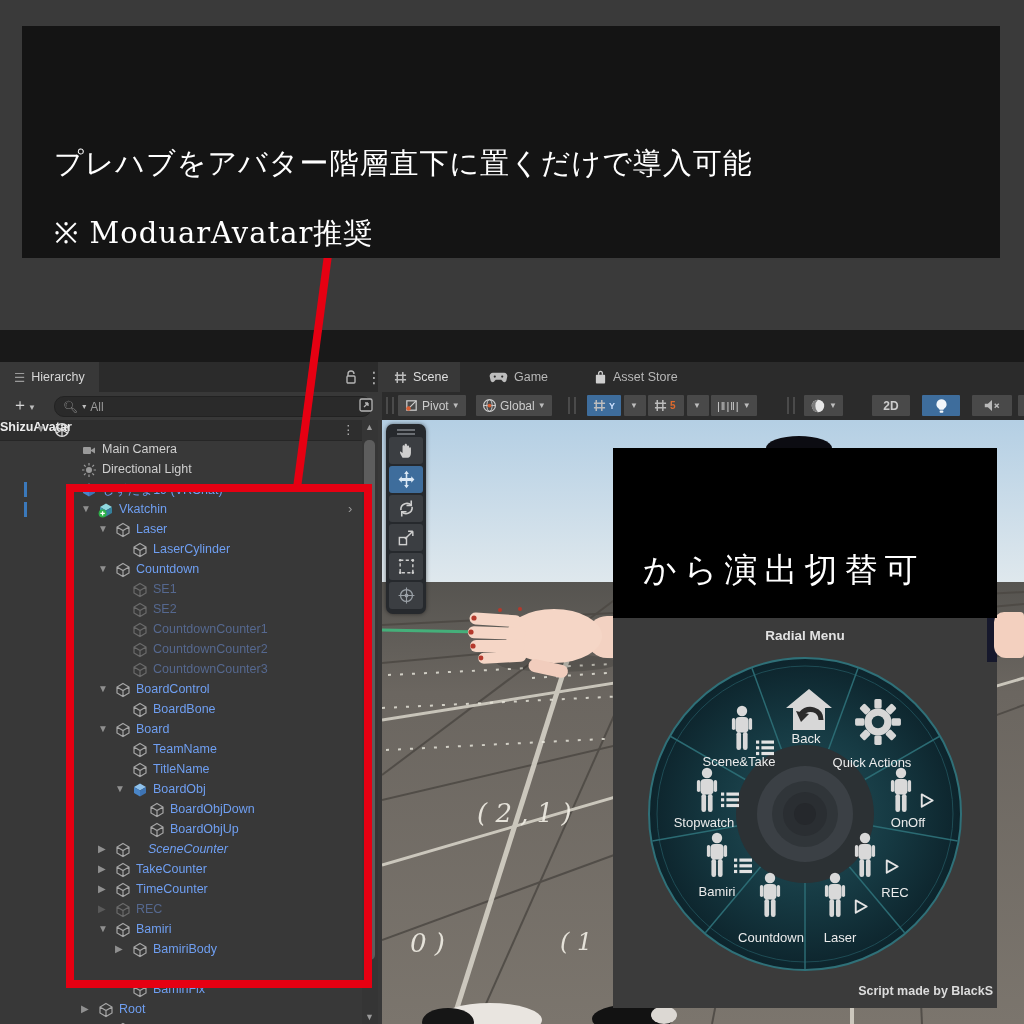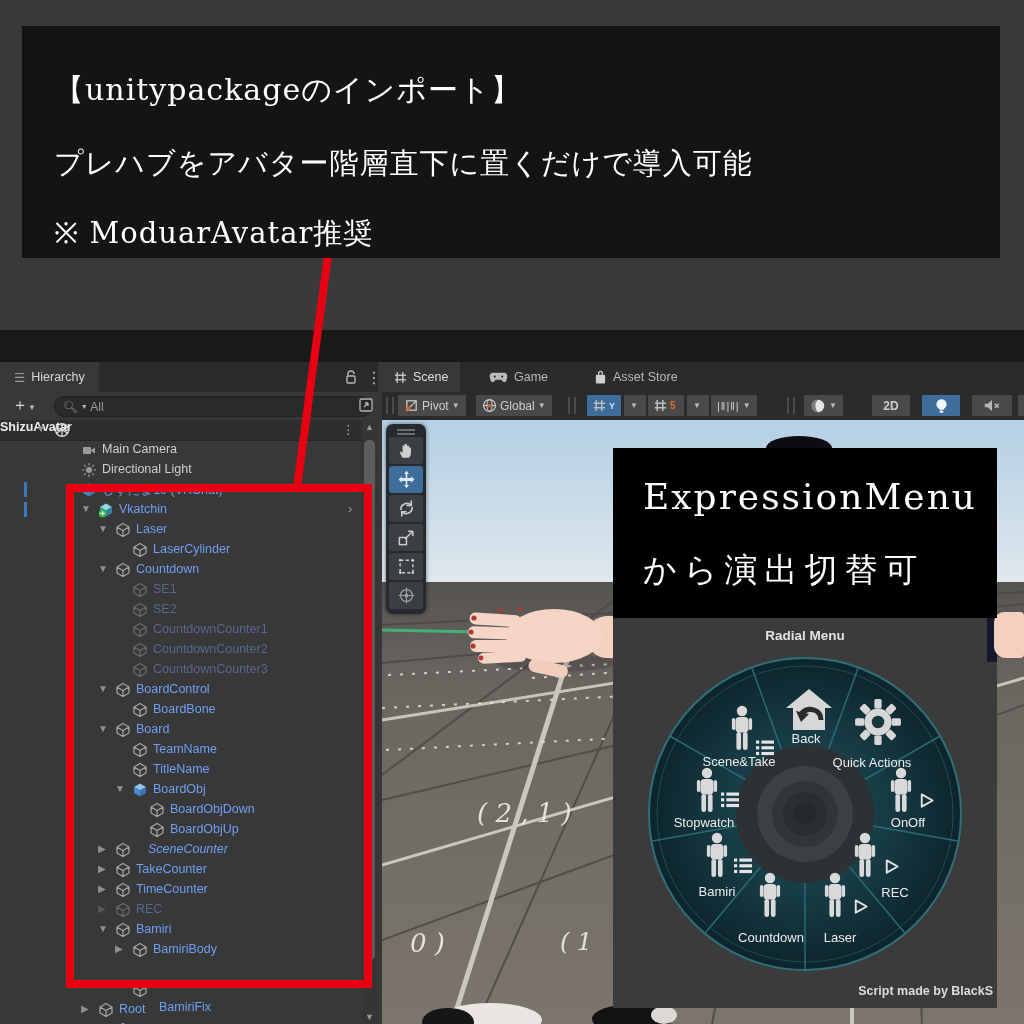--- a/index.html
+++ b/index.html
@@ -461,21 +461,21 @@
           <span class="arr " style="left:115px;">▶</span>
           <svg class="ticon" style="left:132px;">
             <use href="#i-cube"></use>
           </svg>
           <span class="lab blue" style="left:153px;">BamiriBody</span>
         </div>
         <div class="trow" style="top: 560px;">
           <svg class="ticon" style="left:132px;">
             <use href="#i-cube"></use>
           </svg>
-          <span class="lab blue" style="left:159px;margin-top:18px;">BamiriFix</span>
+          <span class="lab blue" style="left:153px;">BamiriFix</span>
         </div>
         <div class="trow" style="top: 580px;">
           <span class="arr " style="left:81px;">▶</span>
           <svg class="ticon" style="left:98px;">
             <use href="#i-cube"></use>
           </svg>
           <span class="lab blue" style="left:119px;">Root</span>
         </div>
         <div class="trow" style="top: 600px;">
           <svg class="ticon" style="left:115px;">
@@ -691,21 +691,20 @@
           <use href="#i-multi"></use>
         </svg>
       </div>
   </div>
 
   <div class="abs headbump"></div>
   <div class="abs rwrist"></div>
   <div class="abs rhand"></div>
 
   <div class="abs callout">
-    <div class="cl1">ExpressionMenu</div>
     <div class="cl2">から演出切替可</div>
   </div>
 
   <div class="abs radial">
     <div class="rtitle">Radial Menu</div>
     <svg width="384" height="390" style="position:absolute;left:0;top:0;">
       <defs>
         <radialGradient id="wheel" cx="0.5" cy="0.5" r="0.5">
           <stop offset="0" stop-color="#25505a"></stop>
             <stop offset="0.55" stop-color="#163a43"></stop>
@@ -807,18 +806,17 @@
       </div>
     <div class="rcredit">Script made by BlackS</div>
   </div>
 
   <svg class="abs leader" style="left:0;top:0;" width="1024" height="1024">
     <line x1="328" y1="255" x2="297" y2="488" stroke="#e60012" stroke-width="8"></line>
   </svg>
   <div class="abs redbox"></div>
 
   <div class="abs banner">
-    <div class="bl bl1">【unitypackageのインポート】</div>
     <div class="bl bl2">プレハブをアバター階層直下に置くだけで導入可能</div>
     <div class="bl bl3">※ ModuarAvatar推奨</div>
   </div>
 
 </div>
 
 </body></html>

